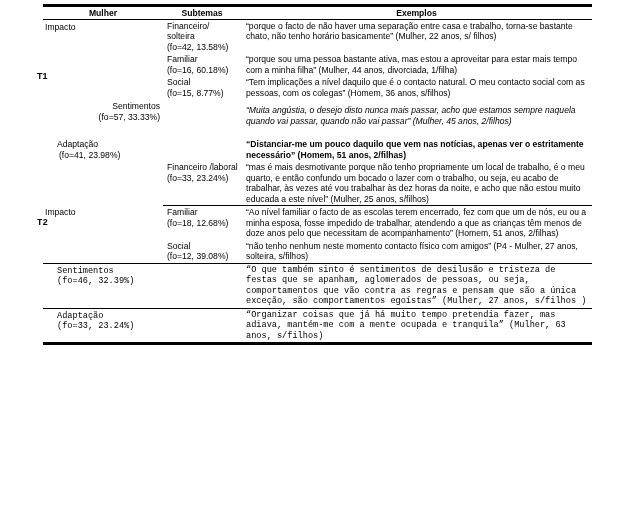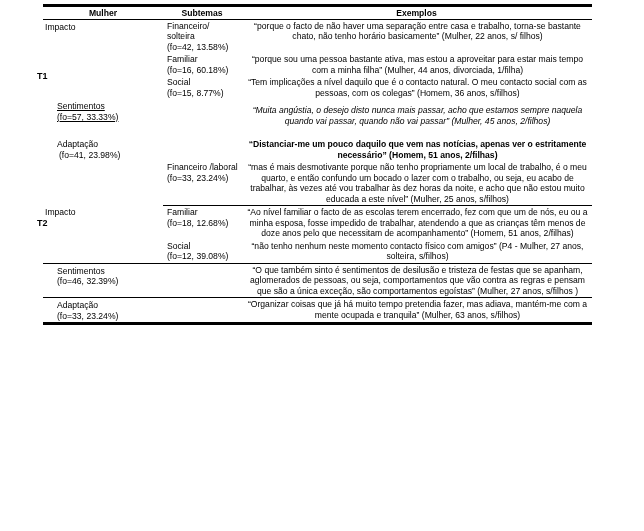--- a/index.html
+++ b/index.html
@@ -59,24 +59,24 @@
     padding-left: 5px;
   }
   .tcode {
     font-weight: bold;
     font-size: 9px;
   }
   .freq { white-space: nowrap; }
 
   
   .bt-sub   { border-top: 1px solid #000; }
-  .bt-full  { border-top: 1px solid #000; }
+  .bt-full  { border-top: 1px solid #000; font-family: Liberation Mono, monospace; }
 
   .tema-stack { display: block; }
-  p.q { margin: 0 0 0 0; text-align: center; }
+  p.q { margin: 0 0 0 0; }
   .spacer-cell { padding: 0; height: 0; }
 </style>
 </head>
 <body>
 
 <div id="table-wrap">
   <table class="qual-table">
     <colgroup>
       <col class="c-tema">
       <col class="c-sub">
@@ -130,21 +130,21 @@
         <td class="sub-cell">
           <span>Social</span><br>
           <span class="freq">(fo=15, 8.77%)</span>
         </td>
         <td class="ex-cell">
           <p class="q">“Tem implicações a nível daquilo que é o contacto natural. O meu contacto social com as pessoas, com os colegas” (Homem, 36 anos, s/filhos)</p>
         </td>
       </tr>
 
       <tr>
-        <td class="tema-cell" style="text-align:left; padding-left:14px; position:relative;text-decoration:underline;">
+        <td class="tema-cell" style="text-align:right; padding-left:14px; position:relative;">
           <span class="tcode" style="position:absolute; left:-6px; top:-28px;">T1</span>
           <span>Sentimentos</span><br>
           <span class="freq">(fo=57, 33.33%)</span>
         </td>
         <td class="sub-cell">
           <span></span>
         </td>
         <td class="ex-cell" style="padding-top:6px;font-style:italic;">
           <p class="q">“Muita angústia, o desejo disto nunca mais passar, acho que estamos sempre naquela quando vai passar, quando não vai passar” (Mulher, 45 anos, 2/filhos)</p>
         </td>

